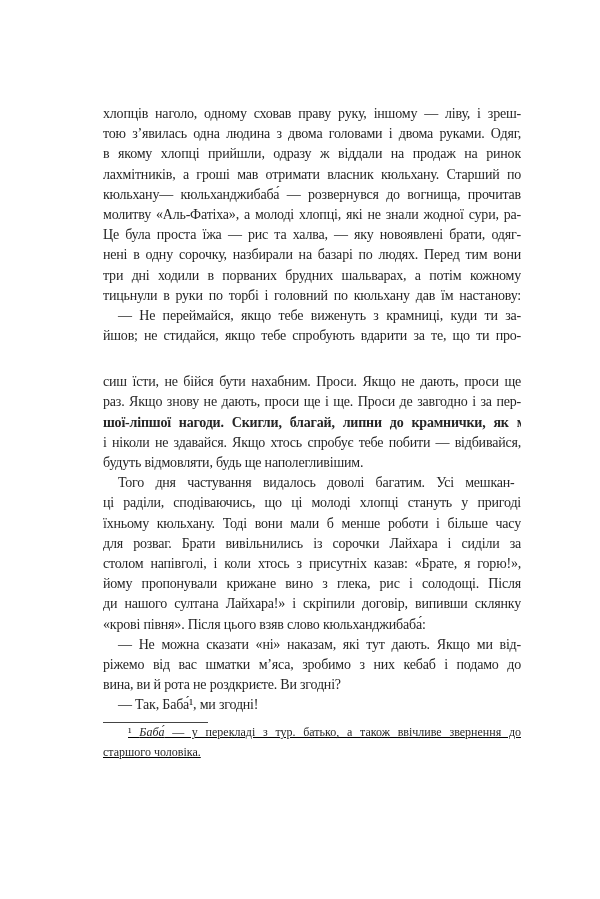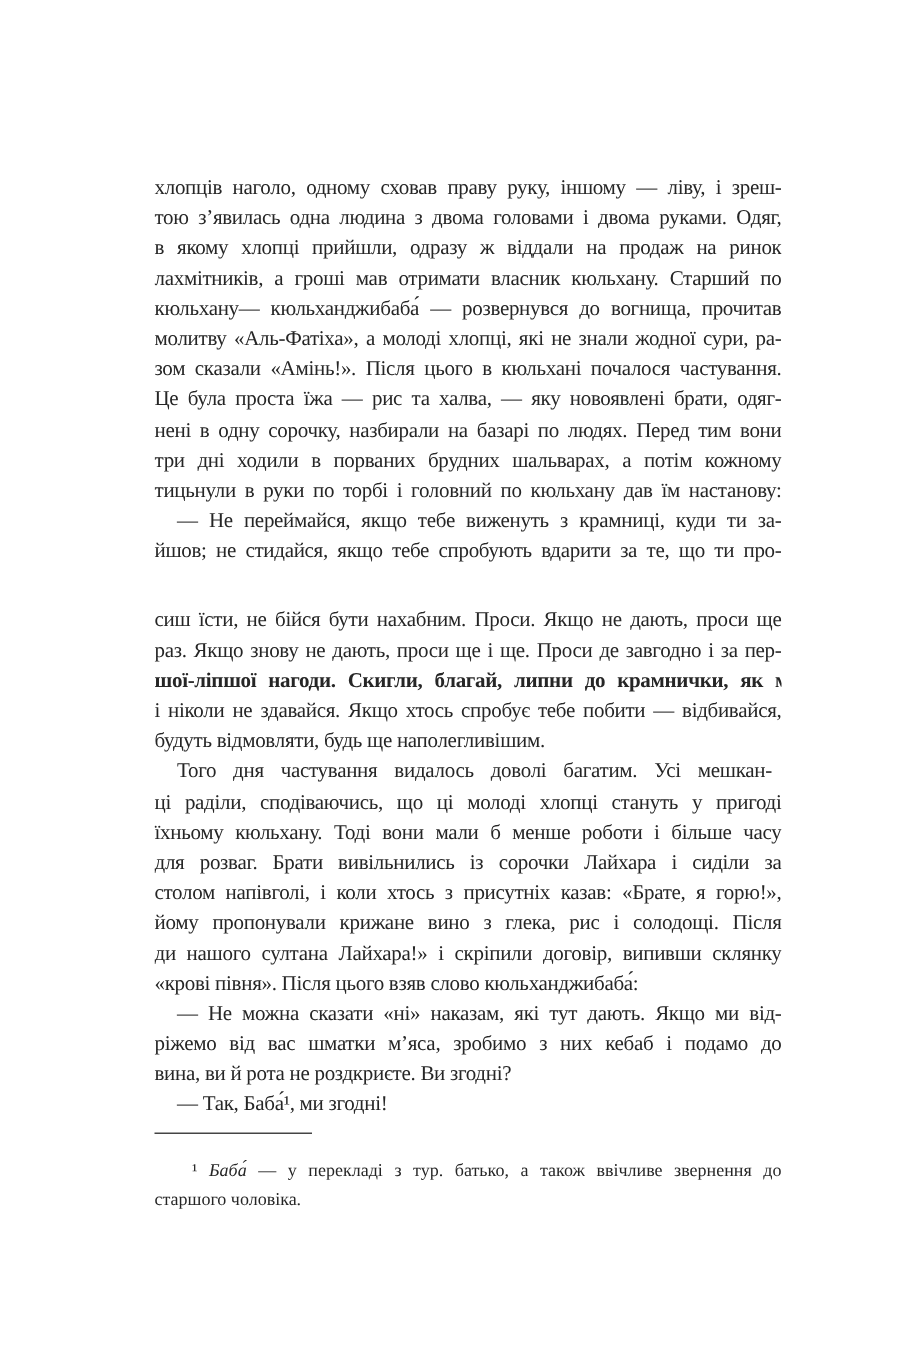--- a/index.html
+++ b/index.html
@@ -10,21 +10,21 @@
   .page {
     position: relative;
     width: 600px;
     height: 899px;
     background: #ffffff;
     overflow: hidden;
   }
   .textblock {
     position: absolute;
     left: 103px;
-    top: 116px;
+    top: 104px;
     width: 418px;
   }
   .line {
     font-family: "Liberation Serif", "DejaVu Serif", serif;
     font-size: 14px;
     line-height: 20.2px;
     height: 20.2px;
     letter-spacing: -0.2px;
     white-space: nowrap;
     overflow: hidden;
@@ -38,35 +38,34 @@
     letter-spacing: 0;
   }
   .line.indent-fn { padding-left: 25px; }
   .seg-italic { font-style: italic; }
   .footnote-sep {
     width: 105px;
     height: 0;
     border-top: 1.2px solid #444444;
     margin-top: 7px;
   }
-  #footnote { margin-top: 15px; }
+  #footnote { margin-top: 0; text-decoration: underline; }
 </style>
 </head>
 <body>
 
 <div class="page">
   <div class="textblock">
     <div id="body-text">
         <div class="line" style="word-spacing: 3.70781px;"><span class="line-inner">хлопців наголо, одному сховав праву руку, іншому — ліву, і зреш-</span></div>
         <div class="line" style="word-spacing: 3.04531px;"><span class="line-inner">тою з’явилась одна людина з двома головами і двома руками. Одяг,</span></div>
         <div class="line" style="word-spacing: 5.32656px;"><span class="line-inner">в якому хлопці прийшли, одразу ж віддали на продаж на ринок</span></div>
         <div class="line" style="word-spacing: 4.13281px;"><span class="line-inner">лахмітників, а гроші мав отримати власник кюльхану. Старший по</span></div>
         <div class="line" style="word-spacing: 4.10677px;"><span class="line-inner">кюльхану— кюльханджибаба́ — розвернувся до вогнища, прочитав</span></div>
         <div class="line" style="word-spacing: 1.675px;"><span class="line-inner">молитву «Аль-Фатіха», а молоді хлопці, які не знали жодної сури, ра-</span></div>
-        <div class="line" style="word-spacing: 3.12695px;"><span class="line-inner">зом сказали «Амінь!». Після цього в кюльхані почалося частування.</span></div>
         <div class="line" style="word-spacing: 2.96615px;"><span class="line-inner">Це була проста їжа — рис та халва, — яку новоявлені брати, одяг-</span></div>
         <div class="line" style="word-spacing: 2.62784px; text-align: right;"><span class="line-inner">нені в одну сорочку, назбирали на базарі по людях. Перед тим вони</span></div>
         <div class="line" style="word-spacing: 5.15799px;"><span class="line-inner">три дні ходили в порваних брудних шальварах, а потім кожному</span></div>
         <div class="line" style="word-spacing: 2.59801px;"><span class="line-inner">тицьнули в руки по торбі і головний по кюльхану дав їм настанову:</span></div>
         <div class="line indent" style="word-spacing: 4.15px; text-align: right;"><span class="line-inner">— Не переймайся, якщо тебе виженуть з крамниці, куди ти за-</span></div>
         <div class="line" style="word-spacing: 2.96449px;"><span class="line-inner">йшов; не стидайся, якщо тебе спробують вдарити за те, що ти про-</span></div>
         <div class="line" style="word-spacing: 2.35227px; margin-top: 26px;"><span class="line-inner">сиш їсти, не бійся бути нахабним. Проси. Якщо не дають, проси ще</span></div>
         <div class="line" style="word-spacing: 1.32589px;"><span class="line-inner">раз. Якщо знову не дають, проси ще і ще. Проси де завгодно і за пер-</span></div>
         <div class="line" style="word-spacing: 4.67969px; font-weight: bold;"><span class="line-inner">шої-ліпшої нагоди. Скигли, благай, липни до крамнички, як муха,</span></div>
         <div class="line" style="word-spacing: 2.04531px;"><span class="line-inner">і ніколи не здавайся. Якщо хтось спробує тебе побити — відбивайся,</span></div>

